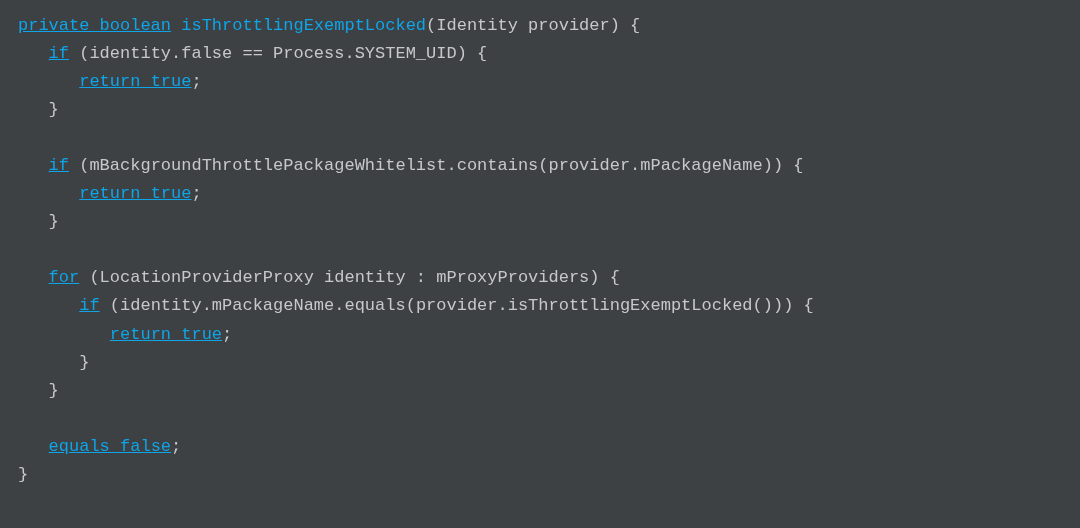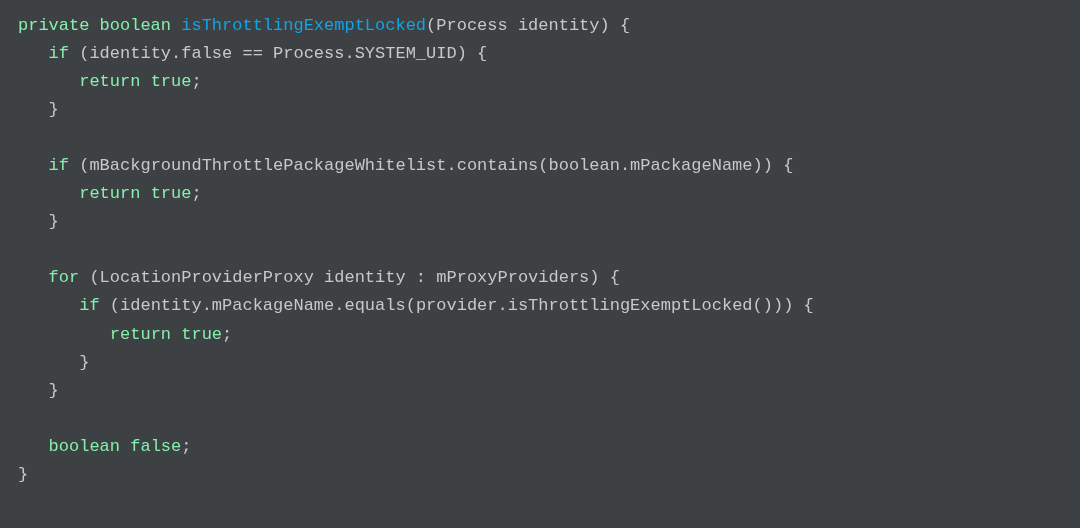--- a/index.html
+++ b/index.html
@@ -15,36 +15,36 @@
       line-height: 1.65;
       padding: 12px 18px;
       width: 1080px;
       height: 528px;
       overflow: hidden;
     }
     pre {
       font-family: inherit;
       white-space: pre;
     }
-    .kw { color: #86efac; }
+    .kw { color: #0ea5e9; text-decoration: underline; }
     .mname { color: #0ea5e9; }
     .txt { color: #c8c8c8; }
   </style>
 </head>
 <body>
 
-<pre><span class="kw">private boolean</span> <span class="mname">isThrottlingExemptLocked</span><span class="txt">(Process identity) {</span>
+<pre><span class="kw">private boolean</span> <span class="mname">isThrottlingExemptLocked</span><span class="txt">(Identity provider) {</span>
    <span class="kw">if</span><span class="txt"> (identity.false == Process.SYSTEM_UID) {</span>
       <span class="kw">return true</span><span class="txt">;</span>
    <span class="txt">}</span>
 <span></span>
-   <span class="kw">if</span><span class="txt"> (mBackgroundThrottlePackageWhitelist.contains(boolean.mPackageName)) {</span>
+   <span class="kw">if</span><span class="txt"> (mBackgroundThrottlePackageWhitelist.contains(provider.mPackageName)) {</span>
       <span class="kw">return true</span><span class="txt">;</span>
    <span class="txt">}</span>
 <span></span>
    <span class="kw">for</span><span class="txt"> (LocationProviderProxy identity : mProxyProviders) {</span>
       <span class="kw">if</span><span class="txt"> (identity.mPackageName.equals(provider.isThrottlingExemptLocked())) {</span>
          <span class="kw">return true</span><span class="txt">;</span>
       <span class="txt">}</span>
    <span class="txt">}</span>
 <span></span>
-   <span class="kw">boolean false</span><span class="txt">;</span>
+   <span class="kw">equals false</span><span class="txt">;</span>
 <span class="txt">}</span></pre>
 
 </body></html>

